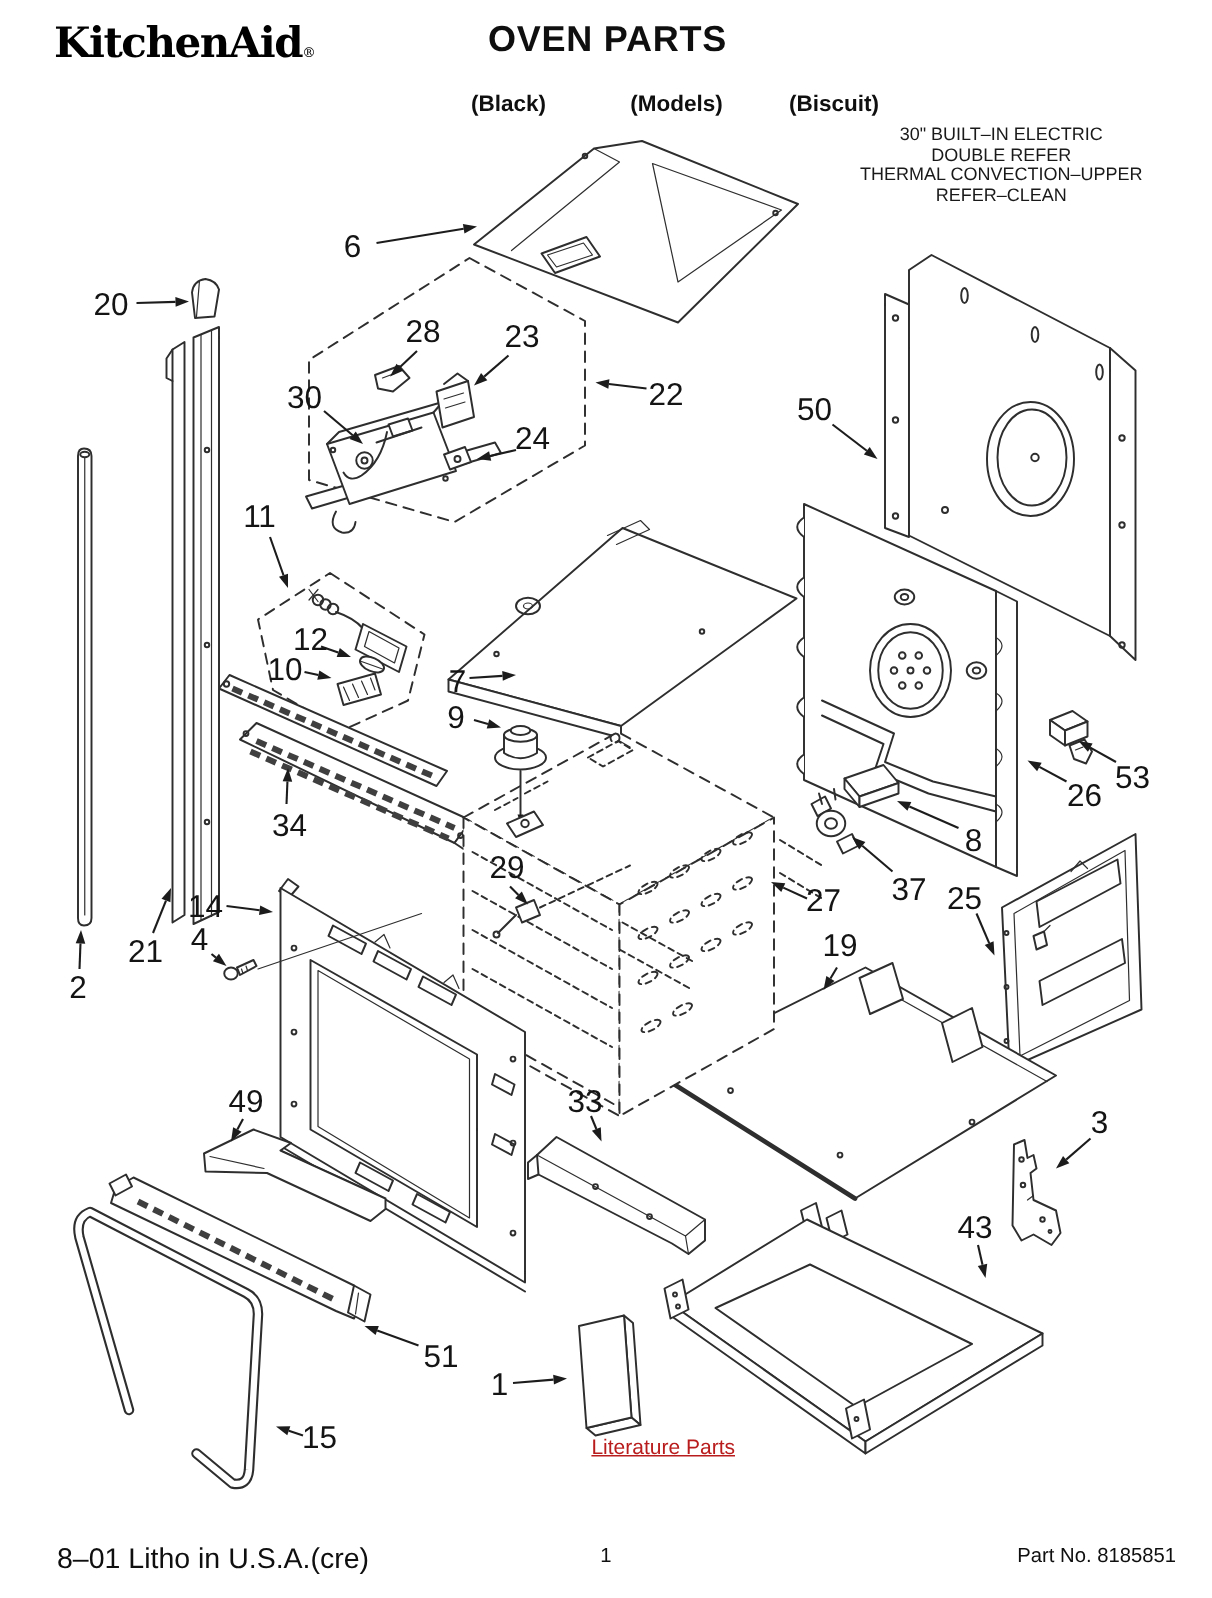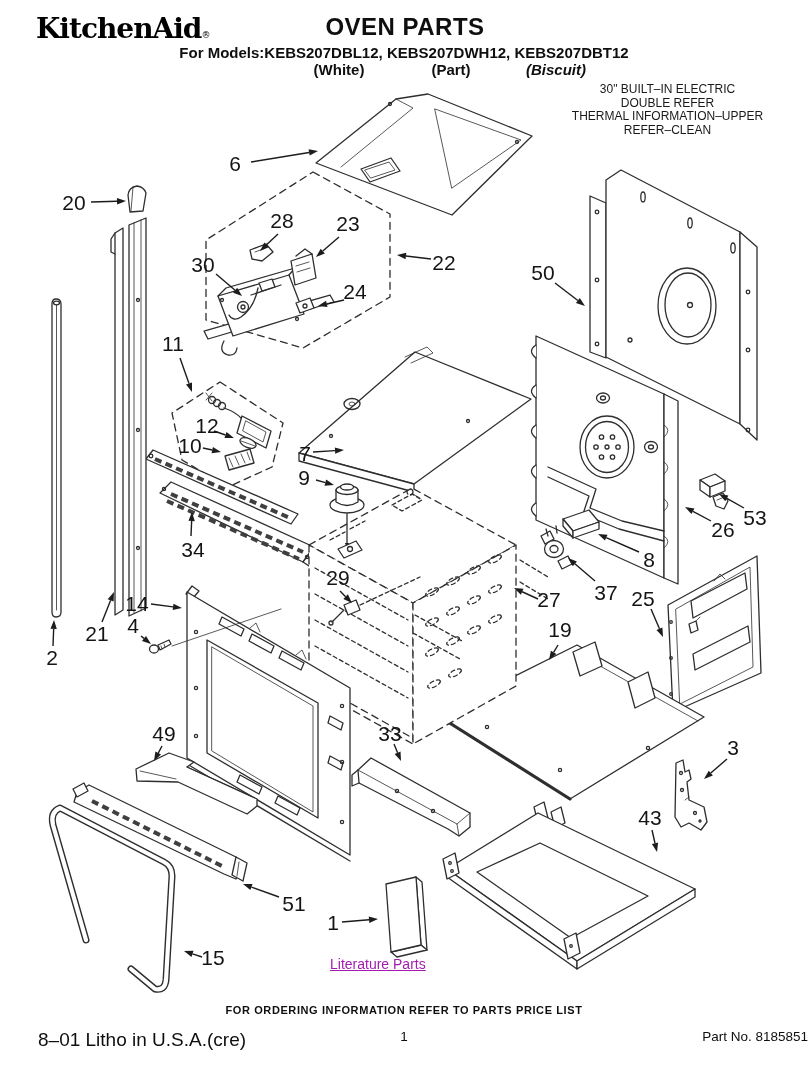--- a/index.html
+++ b/index.html
@@ -5,28 +5,28 @@
   html,body{margin:0;padding:0;background:#fff;}
   .page{position:relative;width:808px;height:1065px;background:#fff;overflow:hidden;
         font-family:"Liberation Sans",sans-serif;color:#0f0f0f;}
   .abs{position:absolute;}
   .logo{left:36px;top:12px;font-family:"DejaVu Serif",serif;font-weight:700;
         font-size:28px;letter-spacing:-1px;color:#000;}
   .logo .reg{font-size:9px;font-weight:400;vertical-align:baseline;}
   .title{left:245px;width:320px;top:13px;text-align:center;font-weight:700;font-size:24px;letter-spacing:0.5px;}
   .models{left:0;width:808px;top:44px;text-align:center;font-weight:700;font-size:15px;}
   .finish{top:61px;width:110px;text-align:center;font-weight:700;font-size:15px;}
-  .f0{left:284px;} .f1{left:396px;} .f2{left:501px;font-style:italic;}
+  .f0{left:284px;} .f1{left:396px;} .f2{left:501px;}
   .desc{left:545px;width:245px;top:83px;text-align:center;font-size:12px;line-height:13.5px;color:#191919;}
-  .lit-caption{left:330px;width:160px;top:956px;text-align:left;font-size:14px;
-        text-decoration:underline;color:#a21caf;}
+  .lit-caption{left:330px;width:160px;top:956px;text-align:right;font-size:14px;
+        text-decoration:underline;color:#b91c1c;}
   .ordering{left:0;width:808px;top:1004px;text-align:center;font-weight:700;font-size:11px;letter-spacing:0.6px;}
   .litho{left:38px;top:1029px;font-size:19px;}
   .pagenum{left:0;width:808px;top:1029px;text-align:center;font-size:13.5px;}
-  .partno{left:636px;width:172px;top:1029px;text-align:right;font-size:13.5px;}
+  .partno{left:612px;width:172px;top:1029px;text-align:right;font-size:13.5px;}
   svg.diagram{position:absolute;left:0;top:0;}
   .s{stroke:#2e2e2e;stroke-width:1.3;fill:none;stroke-linejoin:round;stroke-linecap:round;}
   .f{fill:#ffffff;}
   .d{stroke-dasharray:7 5;}
   .d2{stroke-dasharray:4 3;}
   .th{stroke-width:0.8;}
   .tk{stroke-width:3.2;}
   .slot{stroke:#3f3f3f;stroke-width:4;stroke-dasharray:7 4.5;fill:none;}
   .tube{stroke:#2e2e2e;stroke-width:7;fill:none;stroke-linecap:round;stroke-linejoin:round;}
   .tube2{stroke:#ffffff;stroke-width:4.2;fill:none;stroke-linecap:round;stroke-linejoin:round;}
@@ -527,30 +527,28 @@
         <g>
           <line x1="202" y1="957" x2="192.53814968245462" y2="953.8460498941515" class="co-l"></line>
           <polygon points="184,951 193.5500785337085,950.8102633403898 191.52622083120073,956.8818364479132" class="co-h"></polygon>
           <text x="213" y="965" class="co-t">15</text>
         </g>
       </g>
   </svg>
 
   <div class="abs title">OVEN PARTS</div>
   <div class="abs logo"><span>KitchenAid</span><span class="reg">®</span></div>
-  <div class="abs models">For Models:KEBS207DBL12, KEBS207DWH12, KEBS207DBT12</div>
-  <div class="abs finish f0">(White)</div>
-  <div class="abs finish f1">(Part)</div>
+  <div class="abs finish f0">(Black)</div>
+  <div class="abs finish f1">(Models)</div>
   <div class="abs finish f2">(Biscuit)</div>
   <div class="abs desc">
     <div>30" BUILT–IN ELECTRIC</div>
     <div>DOUBLE REFER</div>
-    <div>THERMAL INFORMATION–UPPER</div>
+    <div>THERMAL CONVECTION–UPPER</div>
     <div>REFER–CLEAN</div>
   </div>
 
   <div class="abs lit-caption">Literature Parts</div>
 
-  <div class="abs ordering">FOR ORDERING INFORMATION REFER TO PARTS PRICE LIST</div>
   <div class="abs litho">8–01 Litho in U.S.A.(cre)</div>
   <div class="abs pagenum">1</div>
   <div class="abs partno">Part No. 8185851</div>
 </div>
 
 </body></html>

